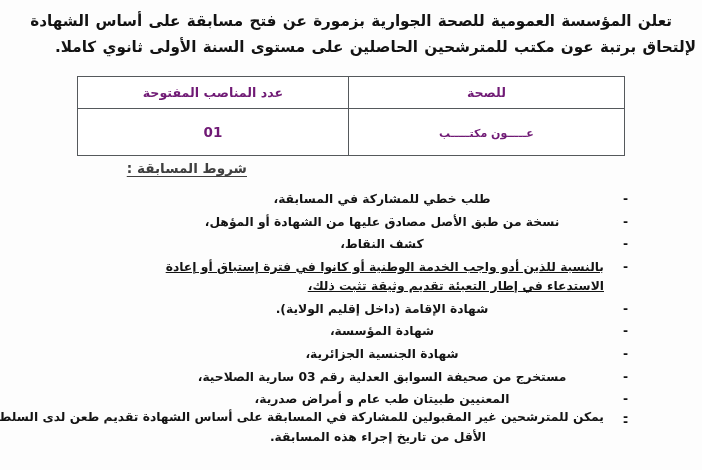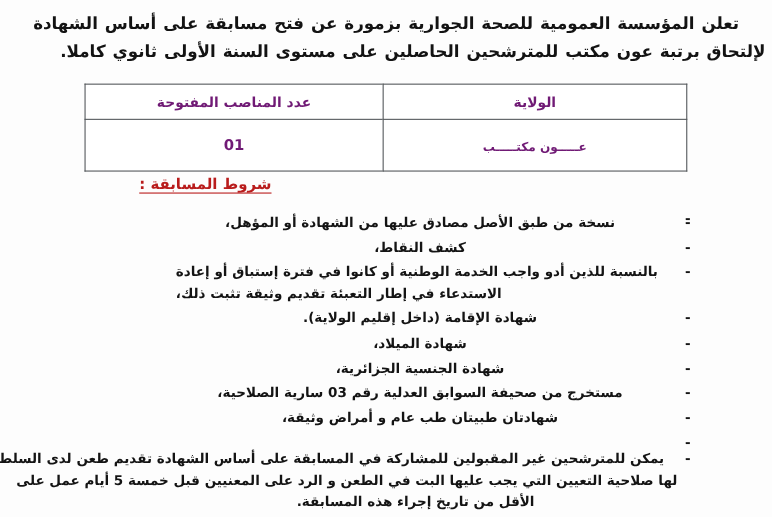--- a/index.html
+++ b/index.html
@@ -85,21 +85,21 @@
   }
 
   
   .conditions-title {
     position: absolute;
     top: 160px;
     right: 455px;
     direction: rtl;
     font-size: 13.6px;
     font-weight: 700;
-    color: #b91c1c;
+    color: #404040;
     text-decoration: underline;
     text-underline-offset: 3px;
     white-space: nowrap;
   }
 
   
   .conditions-list {
     position: absolute;
     top: 190px;
     right: 60px;
@@ -126,21 +126,22 @@
     top: 0;
     font-weight: 700;
   }
   .cond-text {
     display: inline-block;
     text-align: justify;
   }
   
   .cond-item.wide .cond-text {
     display: block;
-    text-align: left;
+    text-align: right;
+    text-decoration: underline;
   }
 
   
   .final-note {
     position: absolute;
     top: 408px;
     right: 60px;
     left: 52px;
     direction: rtl;
     font-size: 12.3px;
@@ -168,41 +169,42 @@
 
   <div class="intro">
     <span class="intro-line l1">تعلن المؤسسة العمومية للصحة الجوارية بزمورة عن فتح مسابقة على أساس الشهادة</span>
     <span class="intro-line l2">لإلتحاق برتبة عون مكتب للمترشحين الحاصلين على مستوى السنة الأولى ثانوي كاملا.</span>
   </div>
 
   <div class="table-wrap">
     <table class="positions">
       <tbody>
         <tr>
-          <td class="th-rank">الولاية</td>
+          <td class="th-rank">للصحة</td>
           <td class="th-count">عدد المناصب المفتوحة</td>
         </tr>
         <tr>
           <td class="td-rank">
             <span class="rank-value">عـــــون مكتـــــب</span>
           </td>
           <td class="td-count">
             <span class="count-value">01</span>
           </td>
         </tr>
       </tbody>
     </table>
   </div>
 
   <div class="conditions-title">شروط المسابقة :</div>
 
   <div class="conditions-list">
 
     <div class="cond-item">
       <span class="dash">-</span>
+      <span class="cond-text">طلب خطي للمشاركة في المسابقة،</span>
     </div>
 
     <div class="cond-item">
       <span class="dash">-</span>
       <span class="cond-text">نسخة من طبق الأصل مصادق عليها من الشهادة أو المؤهل،</span>
     </div>
 
     <div class="cond-item">
       <span class="dash">-</span>
       <span class="cond-text">كشف النقاط،</span>
@@ -213,44 +215,43 @@
       <span class="cond-text">بالنسبة للذين أدو واجب الخدمة الوطنية أو كانوا في فترة إستباق أو إعادة الاستدعاء في إطار التعبئة تقديم وثيقة تثبت ذلك،</span>
     </div>
 
     <div class="cond-item">
       <span class="dash">-</span>
       <span class="cond-text">شهادة الإقامة (داخل إقليم الولاية).</span>
     </div>
 
     <div class="cond-item">
       <span class="dash">-</span>
-      <span class="cond-text">شهادة الميلاد،</span>
+      <span class="cond-text">شهادة المؤسسة،</span>
     </div>
 
     <div class="cond-item">
       <span class="dash">-</span>
       <span class="cond-text">شهادة الجنسية الجزائرية،</span>
     </div>
 
     <div class="cond-item">
       <span class="dash">-</span>
       <span class="cond-text">مستخرج من صحيفة السوابق العدلية رقم 03 سارية الصلاحية،</span>
     </div>
 
     <div class="cond-item">
       <span class="dash">-</span>
-      <span class="cond-text">شهادتان طبيتان طب عام و أمراض وثيقة،</span>
+      <span class="cond-text">المعنيين طبيتان طب عام و أمراض صدرية،</span>
     </div>
 
     <div class="cond-item">
       <span class="dash">-</span>
     </div>
 
   </div>
 
   <div class="final-note">
     <span class="dash">-</span>
     <span class="nline n1">يمكن للمترشحين غير المقبولين للمشاركة في المسابقة على أساس الشهادة تقديم طعن لدى السلطة التي</span>
-    <span class="nline n2">لها صلاحية التعيين التي يجب عليها البت في الطعن و الرد على المعنيين قبل خمسة 5 أيام عمل على</span>
     <span class="nline n3">الأقل من تاريخ إجراء هذه المسابقة.</span>
   </div>
 
 </div>
 
 </body></html>

